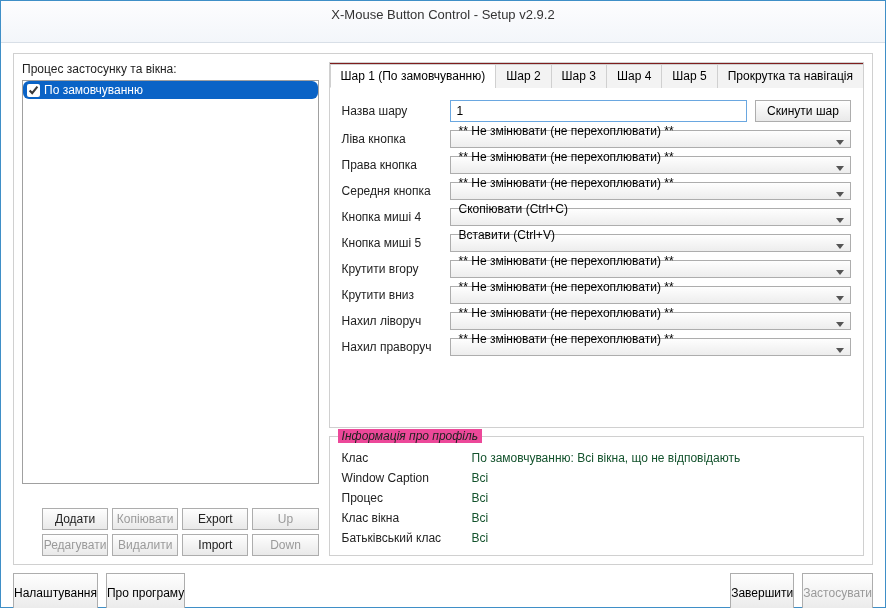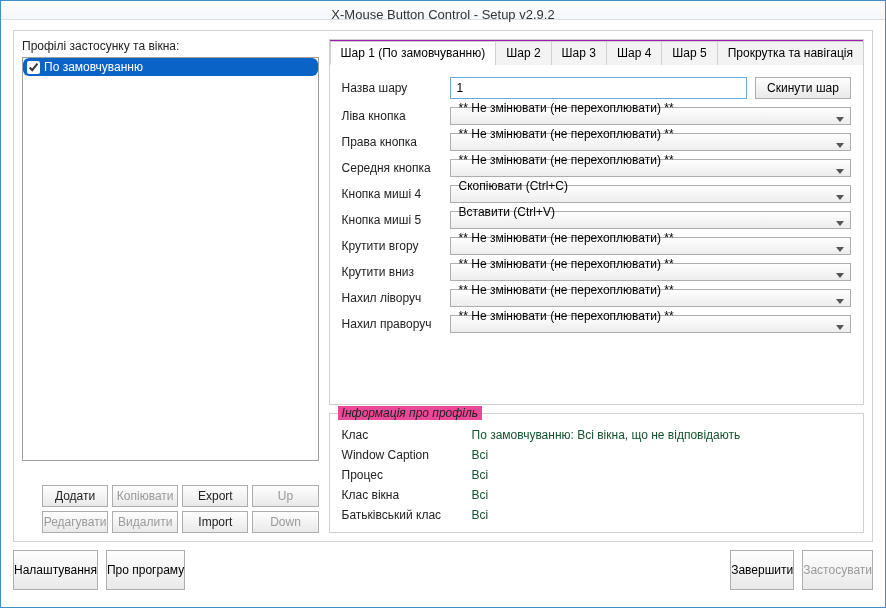--- a/index.html
+++ b/index.html
@@ -1,31 +1,31 @@
 <!DOCTYPE html>
 <html><head>
 <meta charset="utf-8">
 <style>
 * { box-sizing: border-box; margin: 0; padding: 0; font-family: "Segoe UI", Tahoma, sans-serif; font-size: 12px; }
 body { background: #e8edf1; width: 886px; height: 608px; overflow: hidden; }
 .window { width: 886px; height: 608px; border: 1px solid #3f8fc7; background: #fff; }
-.titlebar { height: 19px; background: linear-gradient(#fdfdfe,#f3f6fa); border-bottom: 1px solid #d8dfe7; text-align: center; line-height: 28px; color: #333; font-size: 13px; }
+.titlebar { height: 42px; background: linear-gradient(#fdfdfe,#f3f6fa); border-bottom: 1px solid #d8dfe7; text-align: center; line-height: 28px; color: #333; font-size: 13px; }
 .content { padding: 10px 12px 8px 12px; display: flex; flex-direction: column; height: calc(100% - 28px); }
 .main { flex: 1; display: flex; gap: 10px; border: 1px solid #d0d0d0; padding: 8px; }
 .left { width: 340px; display: flex; flex-direction: column; }
 .left-label { margin-bottom: 4px; color: #222; }
 .profile-list { flex: 1; border: 1px solid #a0a0a0; background: #fff; overflow: hidden; }
 .profile-item { display: flex; align-items: center; height: 18px; padding: 0 4px; background: #0a63c6; color: #fff; font-size: 12px; border-radius: 6px; }
 .profile-item input[type=checkbox] { margin-right: 4px; width: 13px; height: 13px; accent-color: #fff; }
 .left-buttons { display: grid; grid-template-columns: repeat(4,1fr); gap: 4px; margin-top: 24px; padding-left: 20px; }
 .btn { height: 22px; border: 1px solid #adadad; background: linear-gradient(#fefefe,#e9e9e9); color: #222; cursor: pointer; }
 .btn:disabled { color: #9a9a9a; cursor: default; }
 .right { flex: 1; display: flex; flex-direction: column; }
 .tabs-wrap { border: 1px solid #d0d0d0; flex: 1; display: flex; flex-direction: column; }
-.tabs { display: flex; border-bottom: 1px solid #d0d0d0; background: #a21caf; }
+.tabs { display: flex; border-bottom: 1px solid #d0d0d0; background: #7f1d1d; }
 .tab { padding: 4px 10px; border: 1px solid #d0d0d0; border-bottom: none; margin-right: -1px; background: #f3f3f3; cursor: pointer; position: relative; top: 1px; white-space: nowrap; }
 .tab.active { background: #fff; border-bottom: 1px solid #fff; }
 .tab-body { flex: 1; padding: 12px 12px 4px 12px; }
 .row { display: flex; align-items: center; margin-bottom: 8px; }
 .row-label { width: 108px; color: #222; }
 .layer-input { flex: 1; height: 22px; border: 1px solid #6aa7e0; padding: 0 6px; outline: none; background: #fff; margin-right: 8px; }
 .reset-btn { width: 96px; height: 22px; border: 1px solid #adadad; background: linear-gradient(#fefefe,#e9e9e9); cursor: pointer; }
 .combo { flex: 1; height: 14px; border: 1px solid #adadad; background: linear-gradient(#fefefe,#ededed); padding: 0 20px 16px 8px; position: relative; display: flex; align-items: center; cursor: pointer; }
 .combo::after { content: ""; position: absolute; right: 6px; top: 9px; border-left: 4px solid transparent; border-right: 4px solid transparent; border-top: 5px solid #555; }
 .info-group { border: 1px solid #d0d0d0; margin-top: 8px; padding: 8px 12px 10px 12px; position: relative; }
@@ -39,21 +39,21 @@
 .footer-btn:disabled { color: #9a9a9a; cursor: default; }
 </style>
 </head>
 <body>
 
 <div class="window">
   <div class="titlebar">X-Mouse Button Control - Setup v2.9.2</div>
   <div class="content">
     <div class="main">
       <div class="left">
-        <div class="left-label">Профілі застосунку та вікна:</div>
+        <div class="left-label">Процес застосунку та вікна:</div>
         <div class="profile-list">
           <div class="profile-item">
             <input type="checkbox" checked="" style="">
             <span>По замовчуванню</span>
           </div>
         </div>
         <div class="left-buttons">
           <button class="btn">Додати</button>
           <button class="btn" disabled="">Копіювати</button>
           <button class="btn">Export</button>

